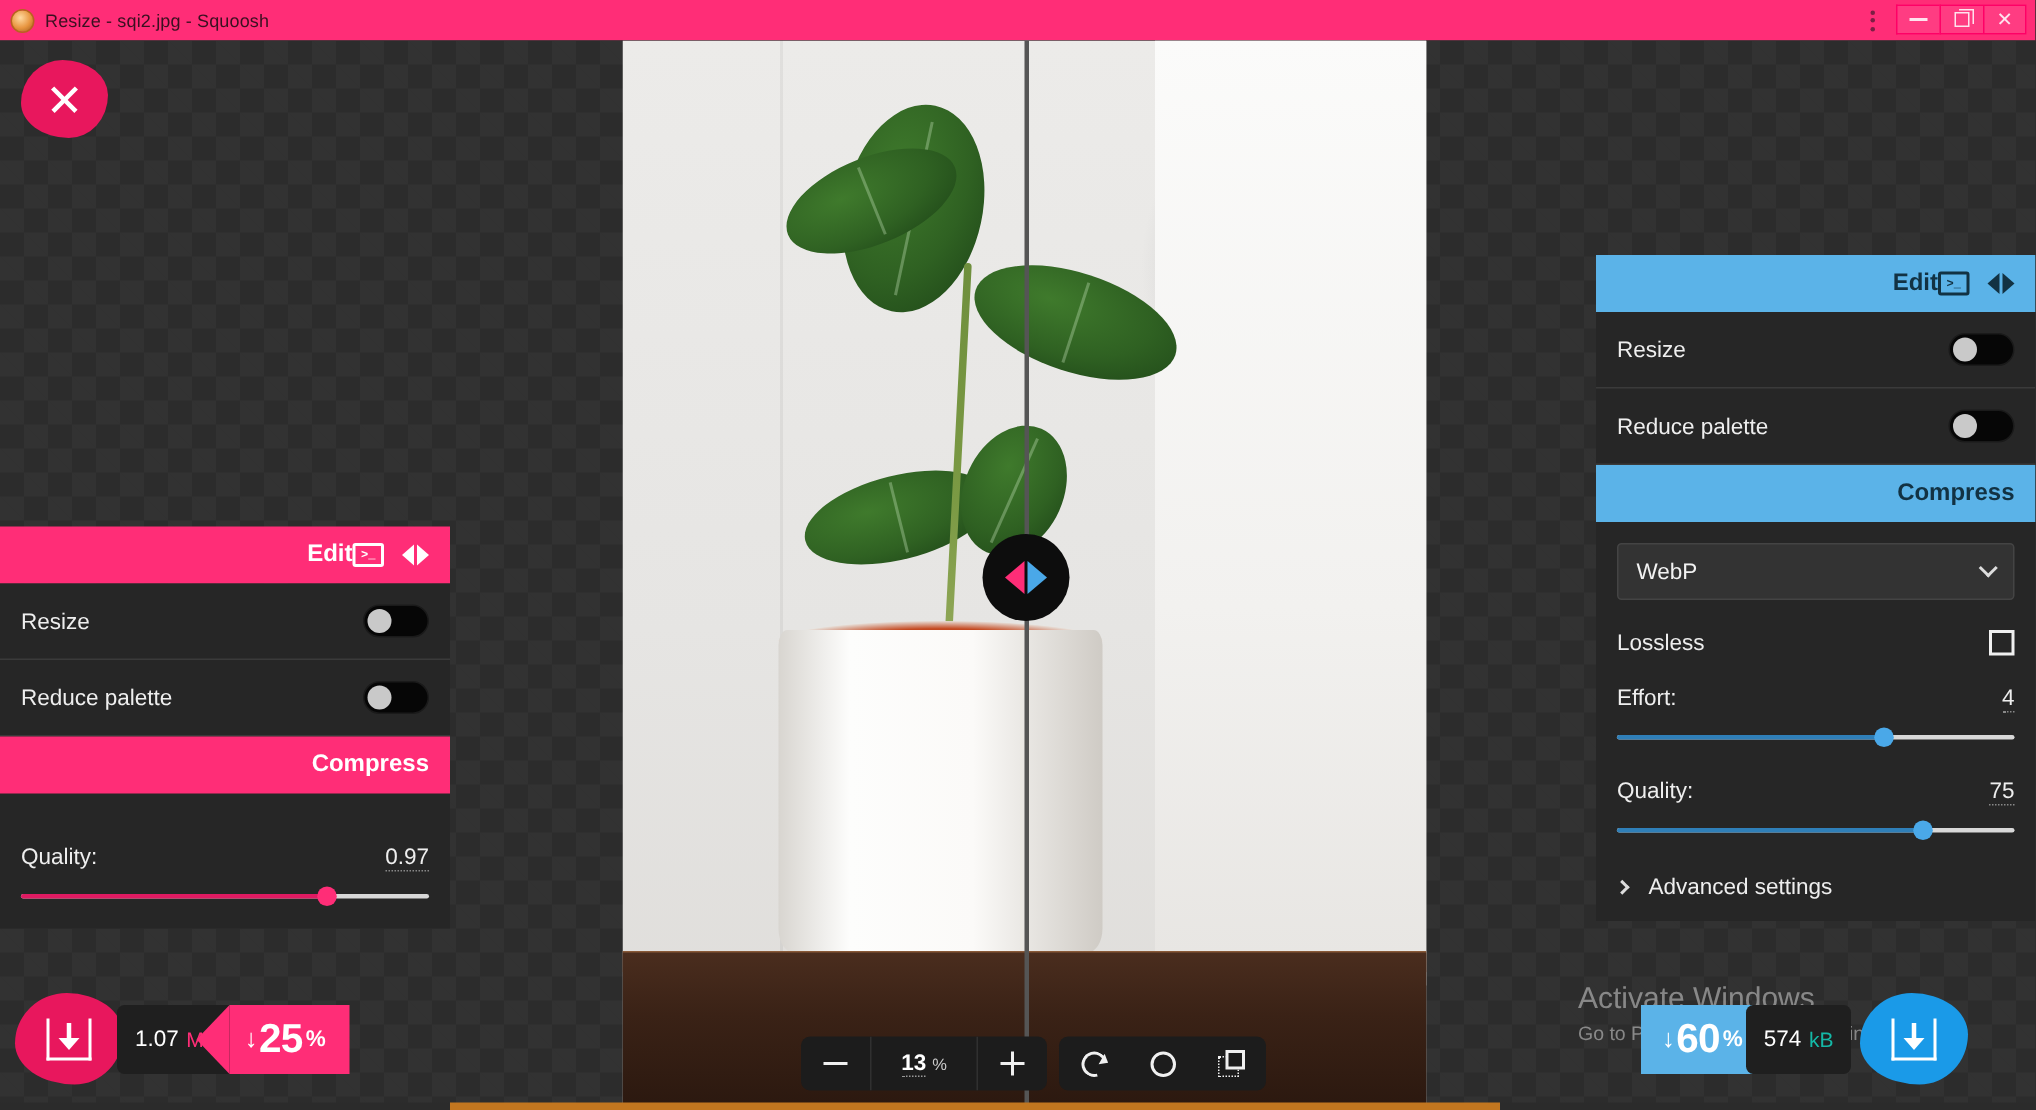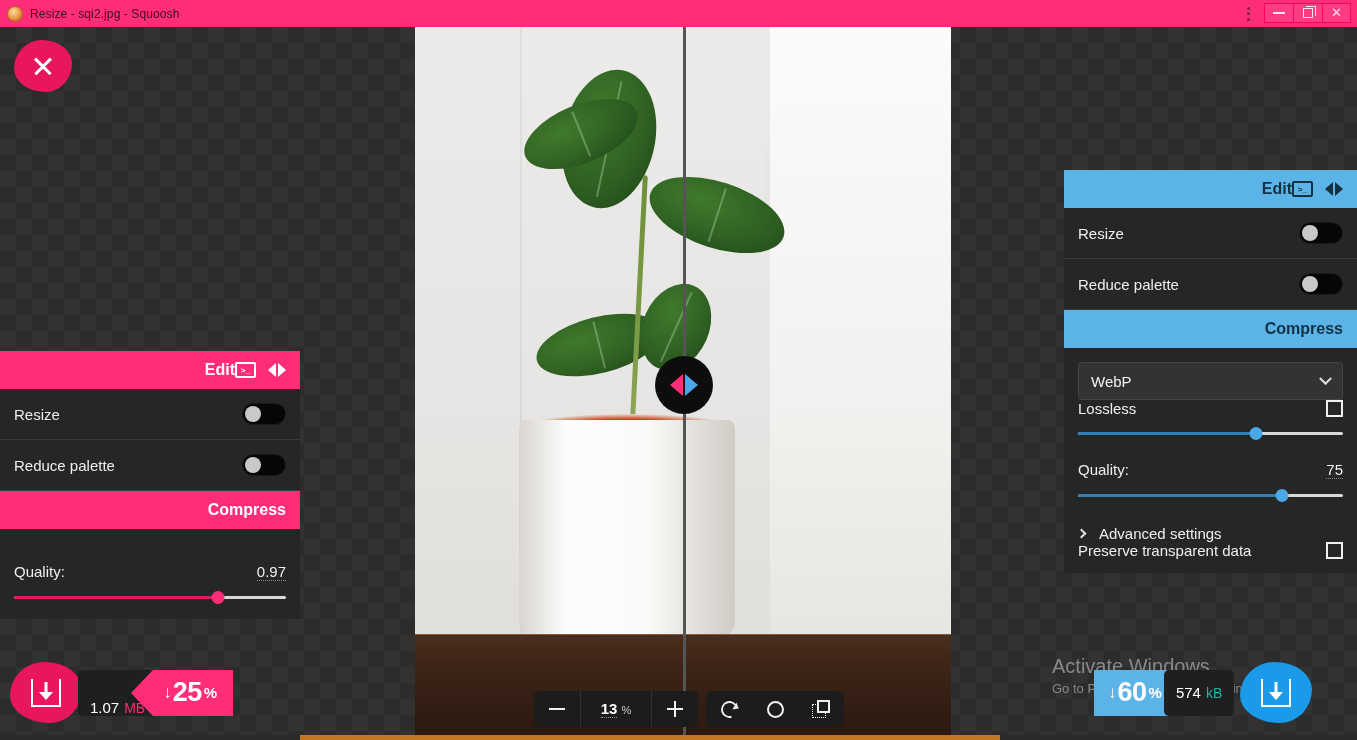--- a/index.html
+++ b/index.html
@@ -212,21 +212,21 @@
     width: 17px; height: 17px; border: 2px solid #f0f0f0; background: transparent;
   }
   .adv {
     display: flex; align-items: center; gap: 14px; margin-top: 22px; font-size: 15px; color: #eee;
   }
   .adv .caret {
     width: 7px; height: 7px; border-right: 2px solid #ddd; border-top: 2px solid #ddd;
     transform: rotate(45deg);
   }
   .cb-row {
-    display: flex; align-items: center; font-size: 15px; color: #eee;
+    display: flex; align-items: center; margin-top: 20px; font-size: 15px; color: #eee;
   }
   .cb-row .cbl { flex: 1 1 auto; }
 
   
   .zoombar {
     position: absolute; left: 534px; top: 691px; display: flex; gap: 8px; z-index: 8;
   }
   .zb-group {
     display: flex; background: #1c1c1c; border-radius: 6px; overflow: hidden; height: 36px;
   }
@@ -303,21 +303,21 @@
   .delta.blue { background: #5bb3e8; }
   .delta:before {
     content: ""; position: absolute; left: -22px; top: 0;
     border-top: 23px solid transparent; border-bottom: 23px solid transparent;
   }
   .delta.pink:before { border-right: 22px solid #ff2d77; }
   .delta.blue:before { border-right: 22px solid #5bb3e8; }
   .delta .arr { font-size: 17px; margin-right: 1px; }
   .delta .num { font-size: 27px; letter-spacing: -.5px; }
   .delta .pc { font-size: 15px; margin-left: 2px; }
-  .left-res .order-pill { order: 2; align-items: flex-end; }
+  .left-res .order-pill { order: 2; }
   .left-res .order-delta { order: 3; margin-left: -4px; }
   .left-res .blob { order: 1; margin-right: -4px; }
   .right-res .order-delta { order: 1; }
   .right-res .order-pill { order: 2; margin-left: -4px; }
   .right-res .blob { order: 3; margin-left: 6px; }
   .right-res .delta:before { display: none; }
   .right-res .delta:after {
     content: ""; position: absolute; right: -22px; top: 0;
     border-top: 23px solid transparent; border-bottom: 23px solid transparent;
     border-left: 22px solid #5bb3e8;
@@ -479,41 +479,41 @@
       </div>
       <div class="section">
         <div class="select">
           <span class="sv">WebP</span>
           <span class="chev"></span>
         </div>
         <div class="cb-row">
           <span class="cbl">Lossless</span>
           <span class="checkbox"></span>
         </div>
+        <div class="field-row">
+          <span class="fname">Effort:</span>
+          <span class="fval">4</span>
+        </div>
         <div class="slider">
           <span class="track"></span>
           <span class="fill" style="width:67%"></span>
           <span class="thumb" style="left:67%"></span>
         </div>
         <div class="field-row">
           <span class="fname">Quality:</span>
           <span class="fval">75</span>
         </div>
         <div class="slider">
           <span class="track"></span>
           <span class="fill" style="width:77%"></span>
           <span class="thumb" style="left:77%"></span>
         </div>
         <div class="adv">
           <span class="caret"></span>
           <span>Advanced settings</span>
-        </div>
-        <div class="cb-row">
-          <span class="cbl">Preserve transparent data</span>
-          <span class="checkbox"></span>
         </div>
       </div>
     </div>
   </div>
 
   <div class="zoombar">
     <div class="zb-group">
       <div class="zb-btn">
           <span class="zb-minus"></span>
         </div>

